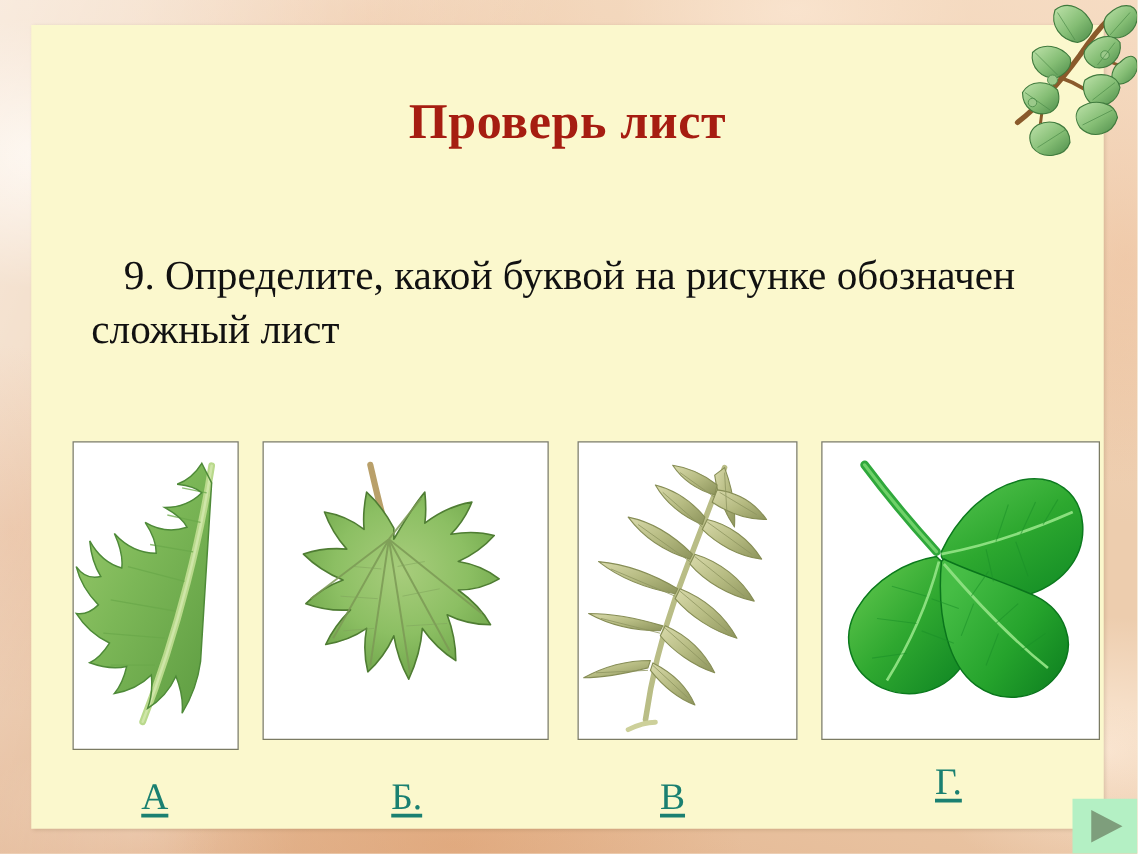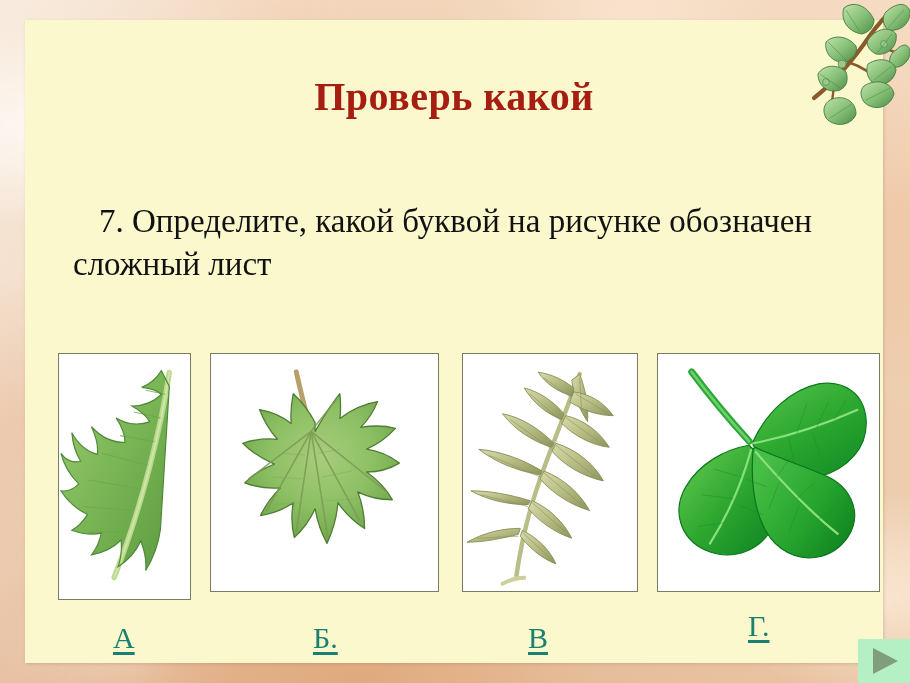--- a/index.html
+++ b/index.html
@@ -140,23 +140,23 @@
 </style>
 </head>
 <body>
 
 <div id="slide">
 
   <div id="slide-bg"></div>
 
   <div id="card">
 
-    <div id="title">Проверь какой</div>
-
-    <div id="question">7. Определите, какой буквой на рисунке обозначен сложный лист</div>
+    <div id="title">Проверь лист</div>
+
+    <div id="question">9. Определите, какой буквой на рисунке обозначен сложный лист</div>
 
     <div class="leaf-frame" id="frame-a">
       <svg viewBox="0 0 133 247" preserveAspectRatio="xMidYMid meet" aria-hidden="true">
         <defs>
           <linearGradient id="gA" x1="0" y1="0" x2="1" y2="1">
             <stop offset="0%" stop-color="#9ccb6e"></stop>
             <stop offset="45%" stop-color="#7cb757"></stop>
             <stop offset="100%" stop-color="#5d9c41"></stop>
           </linearGradient>
         </defs>

